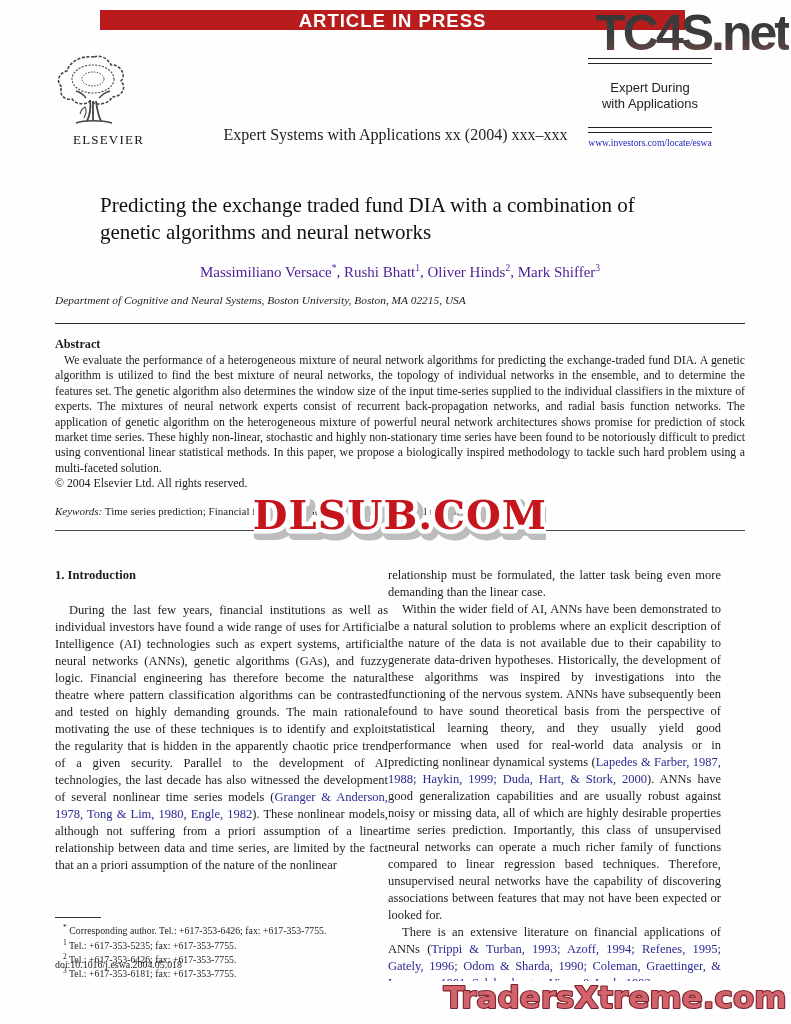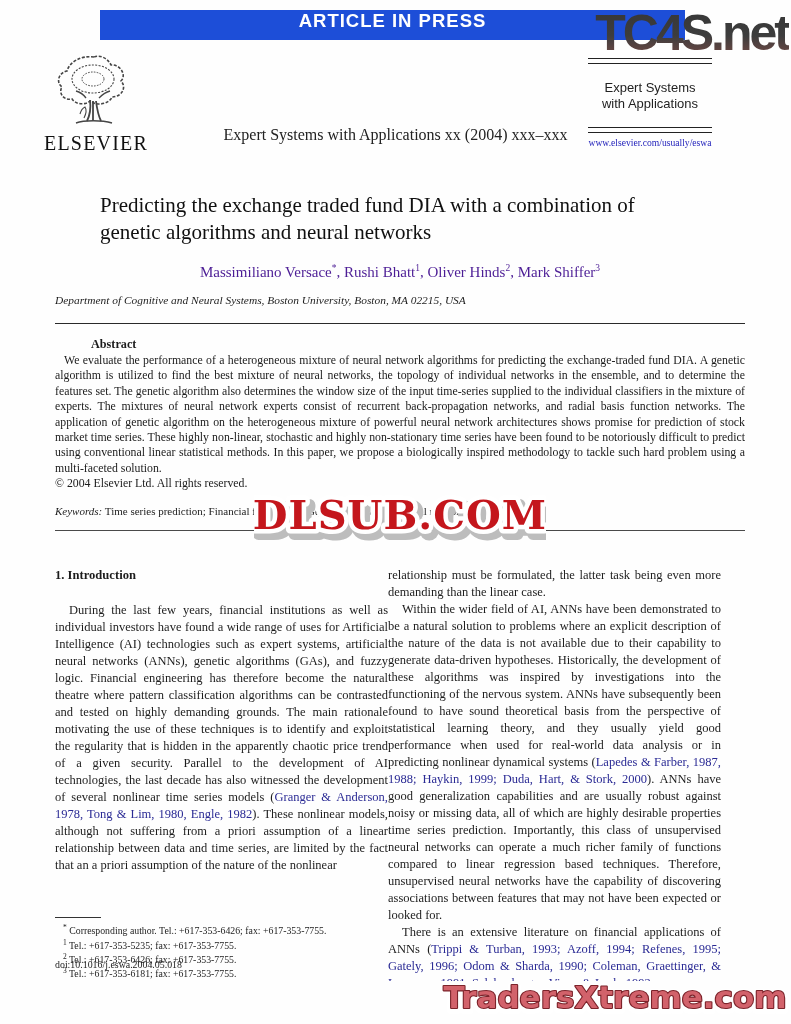--- a/index.html
+++ b/index.html
@@ -3,34 +3,34 @@
 <meta charset="utf-8">
 <style>
   * { margin:0; padding:0; box-sizing:border-box; }
   body { background:#e9e9e9; font-family:"Liberation Serif", serif; }
   .page {
     position:relative; width:791px; height:1024px; margin:0 auto;
     background:#fefefe; overflow:hidden; color:#1c1c1c;
   }
   
   .banner {
-    position:absolute; left:100px; top:10px; width:585px; height:30px;
-    background:#1d4ed8; text-align:center; z-index:1;
+    position:absolute; left:100px; top:10px; width:585px; height:20px;
+    background:#b91c1c; text-align:center; z-index:1;
   }
   .banner span {
     font-family:"Liberation Sans", sans-serif; font-weight:bold;
     font-size:18.5px; line-height:22px; color:#ffffff; letter-spacing:1px;
   }
   
   .tc4s { position:absolute; right:2px; top:0; z-index:2; }
   
   .elsevier { position:absolute; left:44px; top:52px; width:100px; text-align:center; }
   .elsevier-word {
-    font-family:"Liberation Serif", serif; font-size:20px; letter-spacing:1.2px;
-    color:#111; margin-top:2px;
+    font-family:"Liberation Serif", serif; font-size:13px; letter-spacing:1.2px;
+    color:#111; margin-top:2px;text-align:right;
   }
   
   .center-line {
     position:absolute; left:0; right:0; top:126px; text-align:center;
     font-size:16px; color:#222;
   }
   
   .journal-block { position:absolute; right:79px; top:58px; width:124px; text-align:center; }
   .dbl { border-top:1.5px solid #222; border-bottom:1.5px solid #222; height:6px; }
   .jname {
@@ -42,21 +42,21 @@
   .content { position:relative; padding:192px 46px 0 55px; z-index:1; }
   .title {
     max-width:600px; margin:0 auto; text-align:left; font-weight:normal;
     font-size:21px; line-height:1.28; color:#101010;
   }
   .authors { margin-top:17px; text-align:center; font-size:15px; color:#4c1d95; }
   .authors sup { font-size:9.5px; }
   .affil { margin-top:13px; text-align:left; font-style:italic; font-size:11.4px; }
   hr.rule { margin-top:17px; border:none; border-top:1.2px solid #2a2a2a; }
   hr.thin { margin-top:13px; border:none; border-top:1px solid #4a4a4a; }
-  .abs-head { margin-top:13px; font-weight:bold; font-size:12.2px;margin-left:36px; }
+  .abs-head { margin-top:13px; font-weight:bold; font-size:12.2px; }
   .abs-text {
     margin-top:1px; text-align:justify; font-size:11.8px; line-height:1.31;
     text-indent:9px; color:#1a1a1a;
   }
   .abs-copy { font-size:11.8px; line-height:1.31; }
   .keywords { margin-top:13px; font-size:11px; }
   .keywords .i { font-style:italic; }
   
   .cols { margin-top:36px; display:flex; }
   .col {
@@ -113,25 +113,25 @@
       </g>
     </svg>
     <div class="elsevier-word">ELSEVIER</div>
   </div>
 
   <div class="center-line">Expert Systems with Applications xx (2004) xxx–xxx</div>
 
   <div class="journal-block">
     <div class="dbl"></div>
     <div class="jname">
-      <div>Expert Systems</div>
+      <div>Expert During</div>
       <div>with Applications</div>
     </div>
     <div class="dbl"></div>
-    <a href="#" class="jurl">www.elsevier.com/usually/eswa</a>
+    <a href="#" class="jurl">www.investors.com/locate/eswa</a>
   </div>
 
   <div class="content">
     <h1 class="title">Predicting the exchange traded fund DIA with a combination of genetic algorithms and neural networks</h1>
 
     <div class="authors">
       <span><span>Massimiliano Versace</span><sup>*</sup></span><span><span>, Rushi Bhatt</span><sup>1</sup></span><span><span>, Oliver Hinds</span><sup>2</sup></span><span><span>, Mark Shiffer</span><sup>3</sup></span>
     </div>
 
     <div class="affil">Department of Cognitive and Neural Systems, Boston University, Boston, MA 02215, USA</div>

